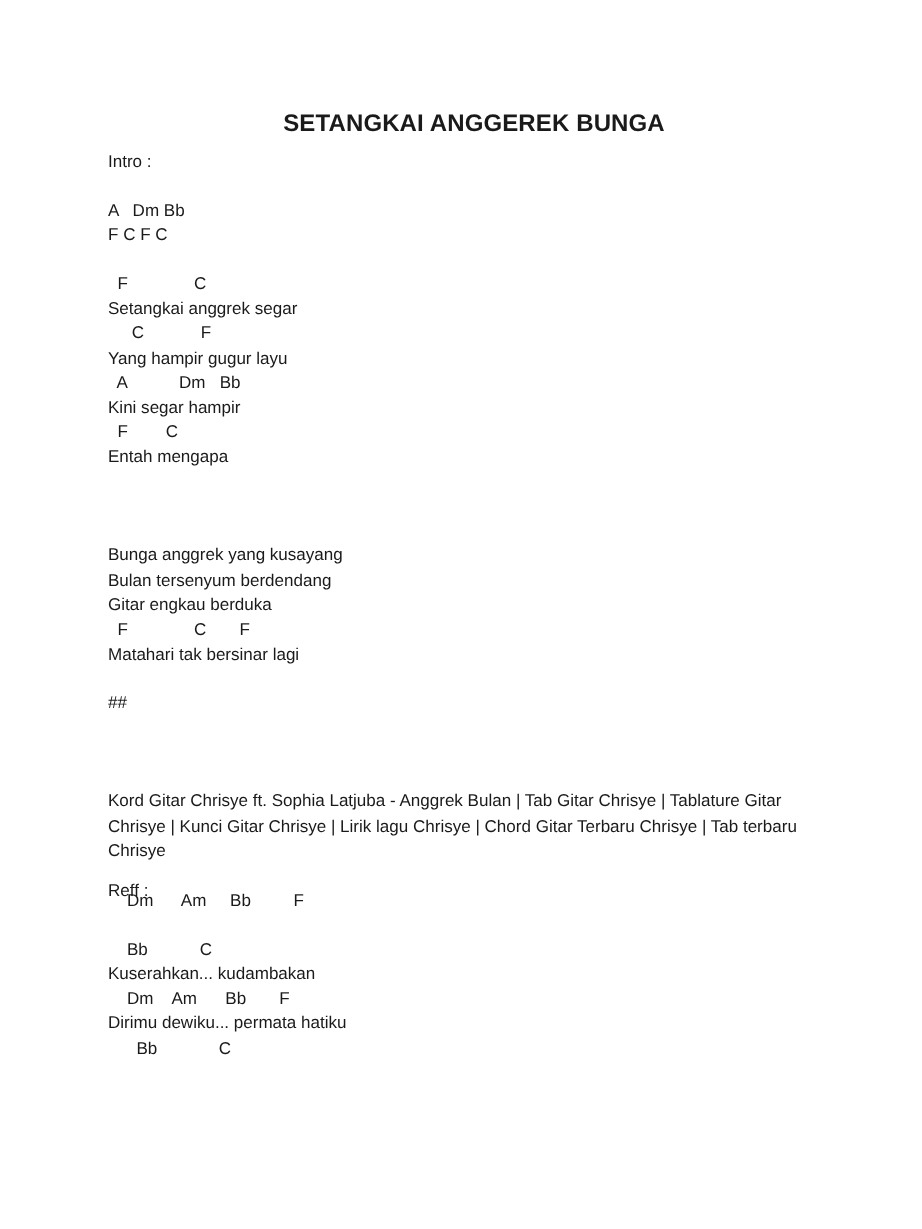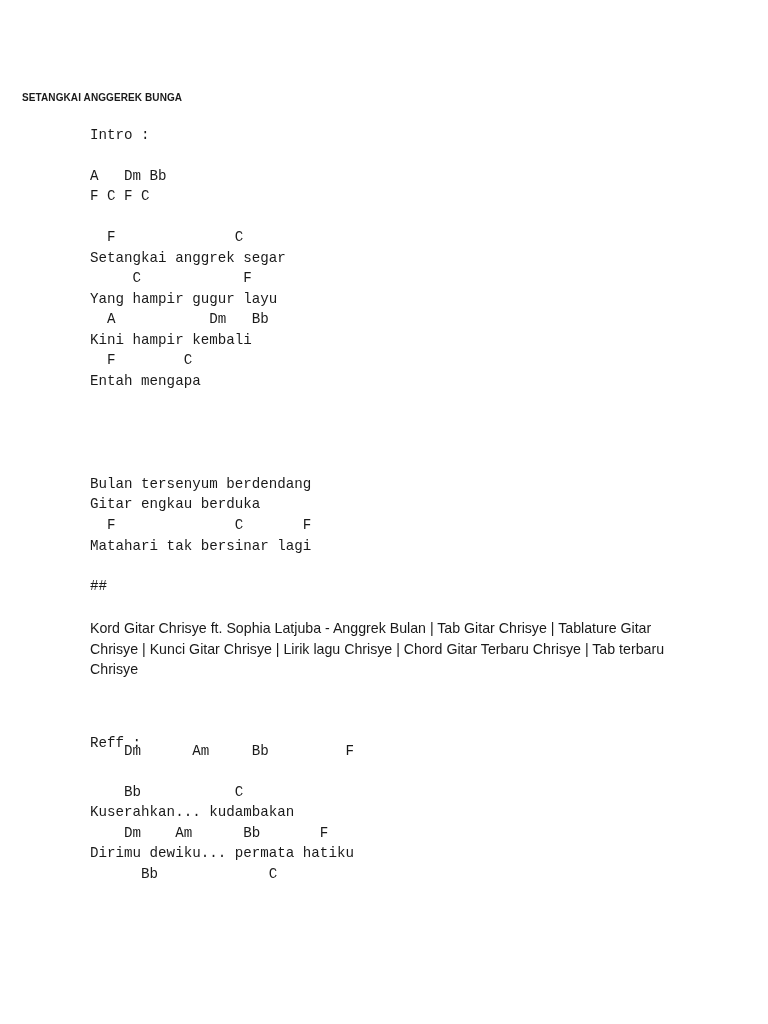--- a/index.html
+++ b/index.html
@@ -20,63 +20,64 @@
       left: 0; top: 0;
       width: 768px;
       height: 1024px;
       background: #ffffff;
     }
     .title {
       position: absolute;
       left: 0;
       width: 768px;
       top: 92px;
-      text-align: left;
+      text-align: center;
       font-weight: bold;
-      font-size: 10px;
+      font-size: 20px;
       letter-spacing: 0.1px;
       padding-left: 22px;
       box-sizing: border-box;
     }
     .line {
       position: absolute;
       left: 90px;
       font-size: 14.2px;
       line-height: 18px;
       white-space: pre;
-      font-family: Liberation Mono, monospace;
     }
     .para {
       position: absolute;
       left: 90px;
       width: 590px;
       font-size: 14.2px;
       line-height: 20.5px;
+      margin-top: 40px;
     }
   </style>
 </head>
 <body>
 
 <div class="page">
 
   <div class="title">SETANGKAI ANGGEREK BUNGA</div>
 
   <div class="line" style="top:126px">Intro :</div>
   <div class="line" style="top:167px">A   Dm Bb</div>
   <div class="line" style="top:187px">F C F C</div>
 
   <div class="line" style="top:228px">  F              C</div>
   <div class="line" style="top:249px">Setangkai anggrek segar</div>
   <div class="line" style="top:269px">     C            F</div>
   <div class="line" style="top:290px">Yang hampir gugur layu</div>
   <div class="line" style="top:310px">  A           Dm   Bb</div>
-  <div class="line" style="top:331px">Kini hampir kembali</div>
+  <div class="line" style="top:331px">Kini segar hampir</div>
   <div class="line" style="top:351px">  F        C</div>
   <div class="line" style="top:372px">Entah mengapa</div>
 
+  <div class="line" style="top:454px">Bunga anggrek yang kusayang</div>
   <div class="line" style="top:475px">Bulan tersenyum berdendang</div>
   <div class="line" style="top:495px">Gitar engkau berduka</div>
   <div class="line" style="top:516px">  F              C       F</div>
   <div class="line" style="top:537px">Matahari tak bersinar lagi</div>
 
   <div class="line" style="top:577px">##</div>
 
   <div class="para" style="top:618px">Kord Gitar Chrisye ft. Sophia Latjuba - Anggrek Bulan |  Tab Gitar Chrisye |  Tablature Gitar Chrisye |  Kunci Gitar Chrisye |  Lirik lagu Chrisye |  Chord Gitar Terbaru Chrisye | Tab terbaru Chrisye</div>
 
   <div class="line" style="top:734px">Reff :</div>

